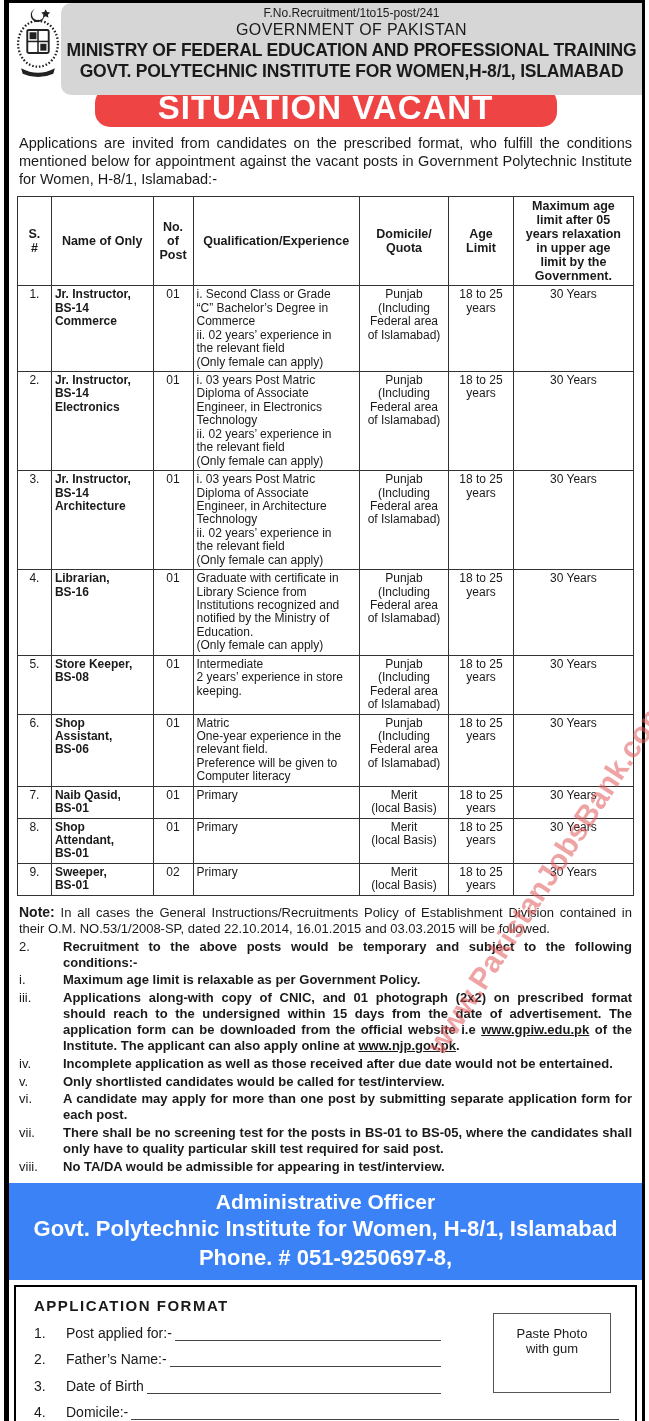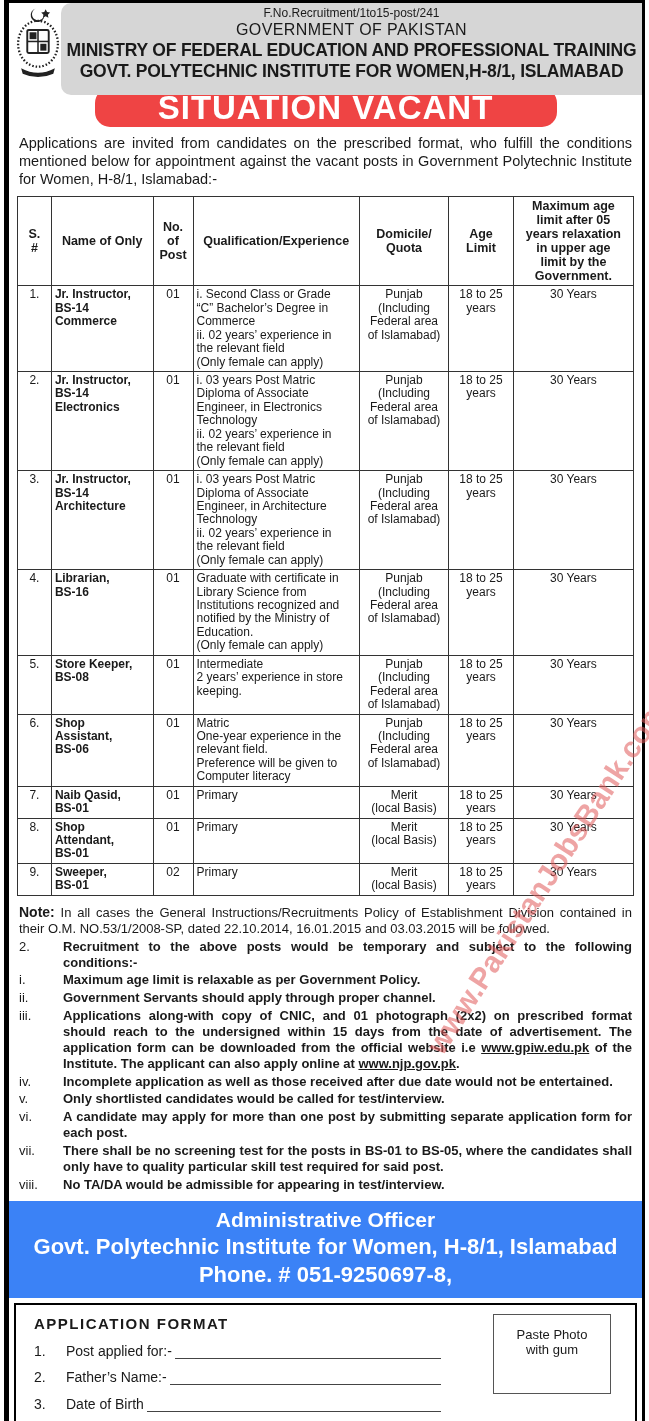--- a/index.html
+++ b/index.html
@@ -46,21 +46,21 @@
 
   
   .officer{background:#3b82f6;color:#fff;text-align:center;font-weight:bold;padding:5px 4px 8px;line-height:1.3;}
   .officer .l1{font-size:21px;}
   .officer .l2{font-size:22px;}
   .officer .l3{font-size:22px;}
 
   
   .app-box{margin:5px 5px 5px;border:2.5px solid #000;position:relative;padding:10px 16px 10px 18px;}
   .app-title{font-weight:bold;font-size:15px;letter-spacing:1.5px;}
-  .photo-box{position:absolute;right:24px;top:9px;width:118px;height:80px;border:1.5px solid #555;
+  .photo-box{position:absolute;right:24px;top:26px;width:118px;height:80px;border:1.5px solid #555;
              text-align:center;font-size:13px;padding-top:12px;white-space:pre-line;box-sizing:border-box;}
   .fields{margin-top:8px;}
   .form-row{display:flex;align-items:flex-end;font-size:14px;margin-top:8.5px;height:18px;}
   .fnum{flex:0 0 32px;}
   .flabel{white-space:pre;}
   .fline{flex:1;border-bottom:1.3px solid #444;margin-left:3px;height:14px;}
   .fline.short{margin-right:178px;}
 </style>
 </head>
 <body>
@@ -288,24 +288,20 @@
       <div class="note-para"><b>Note:</b> In all cases the General Instructions/Recruitments Policy of Establishment Division contained in their O.M. NO.53/1/2008-SP, dated 22.10.2014, 16.01.2015 and 03.03.2015 will be followed.</div>
       <div class="note-row">
         <span class="note-label">2.</span>
         <span class="note-text">Recruitment to the above posts would be temporary and subject to the following conditions:-</span>
       </div>
       <div class="note-row">
         <span class="note-label">i.</span>
         <span class="note-text">Maximum age limit is relaxable as per Government Policy.</span>
       </div>
       <div class="note-row">
-        <span class="note-label">ii.</span>
-        <span class="note-text">Government Servants should apply through proper channel.</span>
-      </div>
-      <div class="note-row">
         <span class="note-label">iii.</span>
         <span class="note-text">Applications along-with copy of CNIC, and 01 photograph (2x2) on prescribed format should reach to the undersigned within 15 days from the date of advertisement. The application form can be downloaded from the official website i.e <u>www.gpiw.edu.pk</u> of the Institute. The applicant can also apply online at <u>www.njp.gov.pk</u>.</span>
       </div>
       <div class="note-row">
         <span class="note-label">iv.</span>
         <span class="note-text">Incomplete application as well as those received after due date would not be entertained.</span>
       </div>
       <div class="note-row">
         <span class="note-label">v.</span>
         <span class="note-text">Only shortlisted candidates would be called for test/interview.</span>

